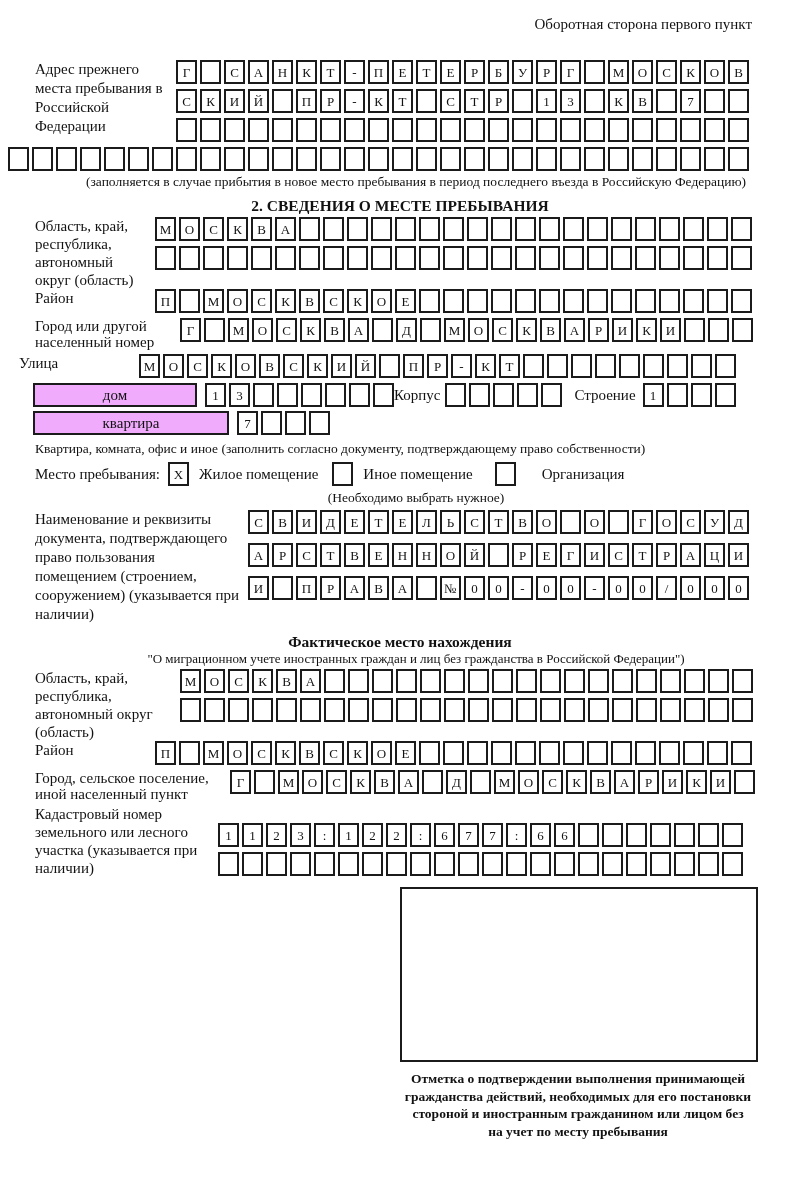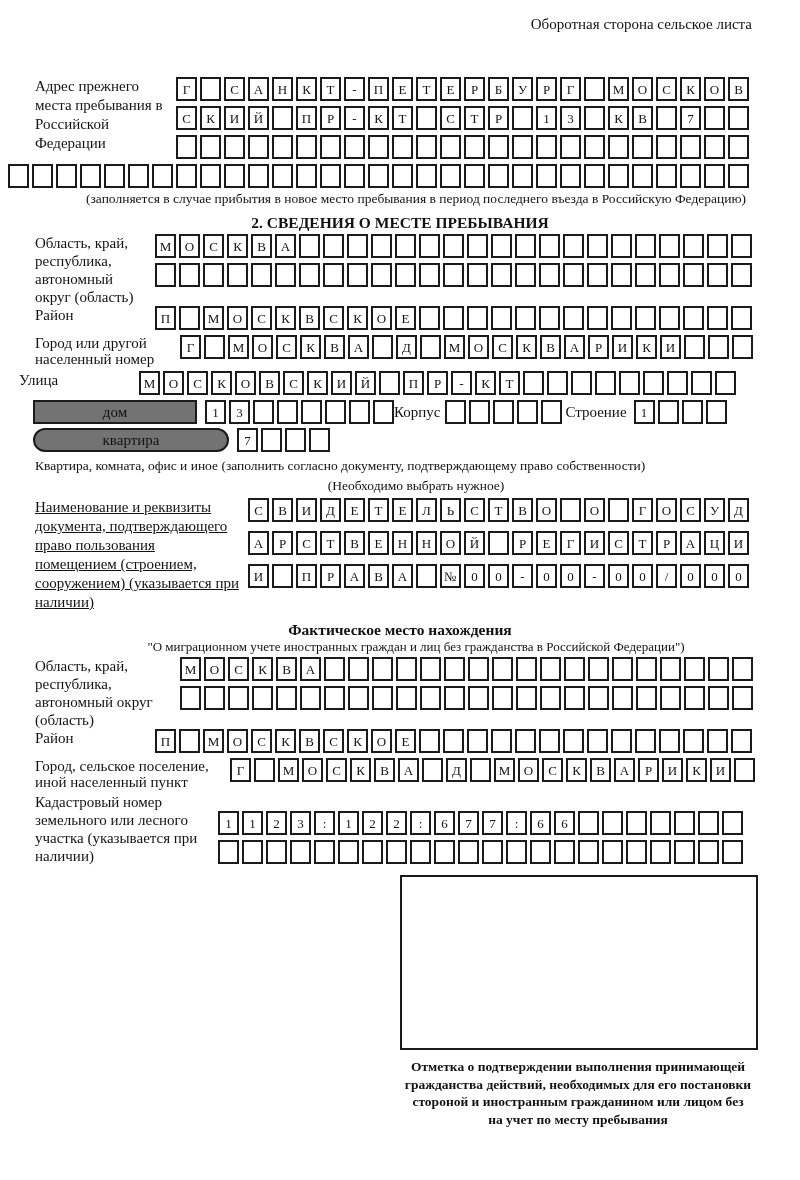--- a/index.html
+++ b/index.html
@@ -11,32 +11,32 @@
   .rows{display:flex;flex-direction:column;}
   .cells{display:flex;gap:3px;margin-bottom:5px;}
   .cells.tight{margin-bottom:0;}
   .cells.wide{margin-bottom:9px;}
   .cell{width:17px;height:20px;border:2px solid #1b1b1b;display:flex;align-items:center;
         justify-content:center;font-size:13px;line-height:1;flex-shrink:0;background:#fff;}
   .caption{font-size:13.5px;line-height:17px;}
   .center{text-align:center;margin-left:32px;}
   .title{font-weight:bold;font-size:15.5px;text-align:center;line-height:19px;}
   .rect{border:2px solid #1b1b1b;height:20px;display:flex;align-items:center;
-        justify-content:center;font-size:15px;box-sizing:content-box;background:#737373;}
+        justify-content:center;font-size:15px;box-sizing:content-box;background:#f0abfc;}
   .inlbl{font-size:15px;line-height:24px;white-space:nowrap;}
   .bigbox{border:2px solid #1b1b1b;background:#fff;}
 </style>
 </head>
 <body>
 
 <div class="page">
 
-  <div class="note">Оборотная сторона сельское листа</div>
-
-  <div class="field" style="margin-top:44px;">
+  <div class="note">Оборотная сторона первого пункт</div>
+
+  <div class="field" style="margin-top:27px;">
     <div class="flabel" style="width:141px;line-height:19px;">Адрес прежнего места пребывания в Российской Федерации</div>
     <div class="rows">
       <div class="cells">
           <span class="cell">Г</span>
           <span class="cell"></span>
           <span class="cell">С</span>
           <span class="cell">А</span>
           <span class="cell">Н</span>
           <span class="cell">К</span>
           <span class="cell">Т</span>
@@ -314,44 +314,59 @@
         <span class="cell"></span>
       </div>
     <div class="inlbl" style="">Корпус</div>
     <div class="cells tight" style="margin-left:5px;">
         <span class="cell"></span>
         <span class="cell"></span>
         <span class="cell"></span>
         <span class="cell"></span>
         <span class="cell"></span>
       </div>
-    <div class="inlbl" style="margin-left:3px;">Строение</div>
+    <div class="inlbl" style="margin-left:12px;">Строение</div>
     <div class="cells tight" style="margin-left:7px;">
         <span class="cell">1</span>
         <span class="cell"></span>
         <span class="cell"></span>
         <span class="cell"></span>
       </div>
   </div>
 
   <div style="display:flex;align-items:center;padding-left:33px;margin-top:4px;">
-    <div class="rect" style="width:192px;border-radius:12px;">квартира</div>
+    <div class="rect" style="width:192px;">квартира</div>
     <div class="cells tight" style="margin-left:8px;">
         <span class="cell">7</span>
         <span class="cell"></span>
         <span class="cell"></span>
         <span class="cell"></span>
       </div>
   </div>
   <div class="caption" style="margin-top:5px;padding-left:35px;">Квартира, комната, офис и иное (заполнить согласно документу, подтверждающему право собственности)</div>
 
+  <div style="display:flex;align-items:center;padding-left:35px;margin-top:5px;">
+    <div class="inlbl">Место пребывания:</div>
+    <div class="cells tight" style="margin-left:8px;">
+        <span class="cell">X</span>
+      </div>
+    <div class="inlbl" style="margin-left:10px;">Жилое помещение</div>
+    <div class="cells tight" style="margin-left:14px;">
+        <span class="cell"></span>
+      </div>
+    <div class="inlbl" style="margin-left:10px;">Иное помещение</div>
+    <div class="cells tight" style="margin-left:22px;">
+        <span class="cell"></span>
+      </div>
+    <div class="inlbl" style="margin-left:26px;">Организация</div>
+  </div>
   <div class="caption center" style="margin-top:3px;">(Необходимо выбрать нужное)</div>
 
   <div class="field" style="margin-top:4px;">
-    <div class="flabel" style="width:213px;line-height:19px;text-decoration:underline;">Наименование и реквизиты документа, подтверждающего право пользования помещением (строением, сооружением) (указывается при наличии)</div>
+    <div class="flabel" style="width:213px;line-height:19px;">Наименование и реквизиты документа, подтверждающего право пользования помещением (строением, сооружением) (указывается при наличии)</div>
     <div class="rows">
       <div class="cells wide">
           <span class="cell">С</span>
           <span class="cell">В</span>
           <span class="cell">И</span>
           <span class="cell">Д</span>
           <span class="cell">Е</span>
           <span class="cell">Т</span>
           <span class="cell">Е</span>
           <span class="cell">Л</span>

